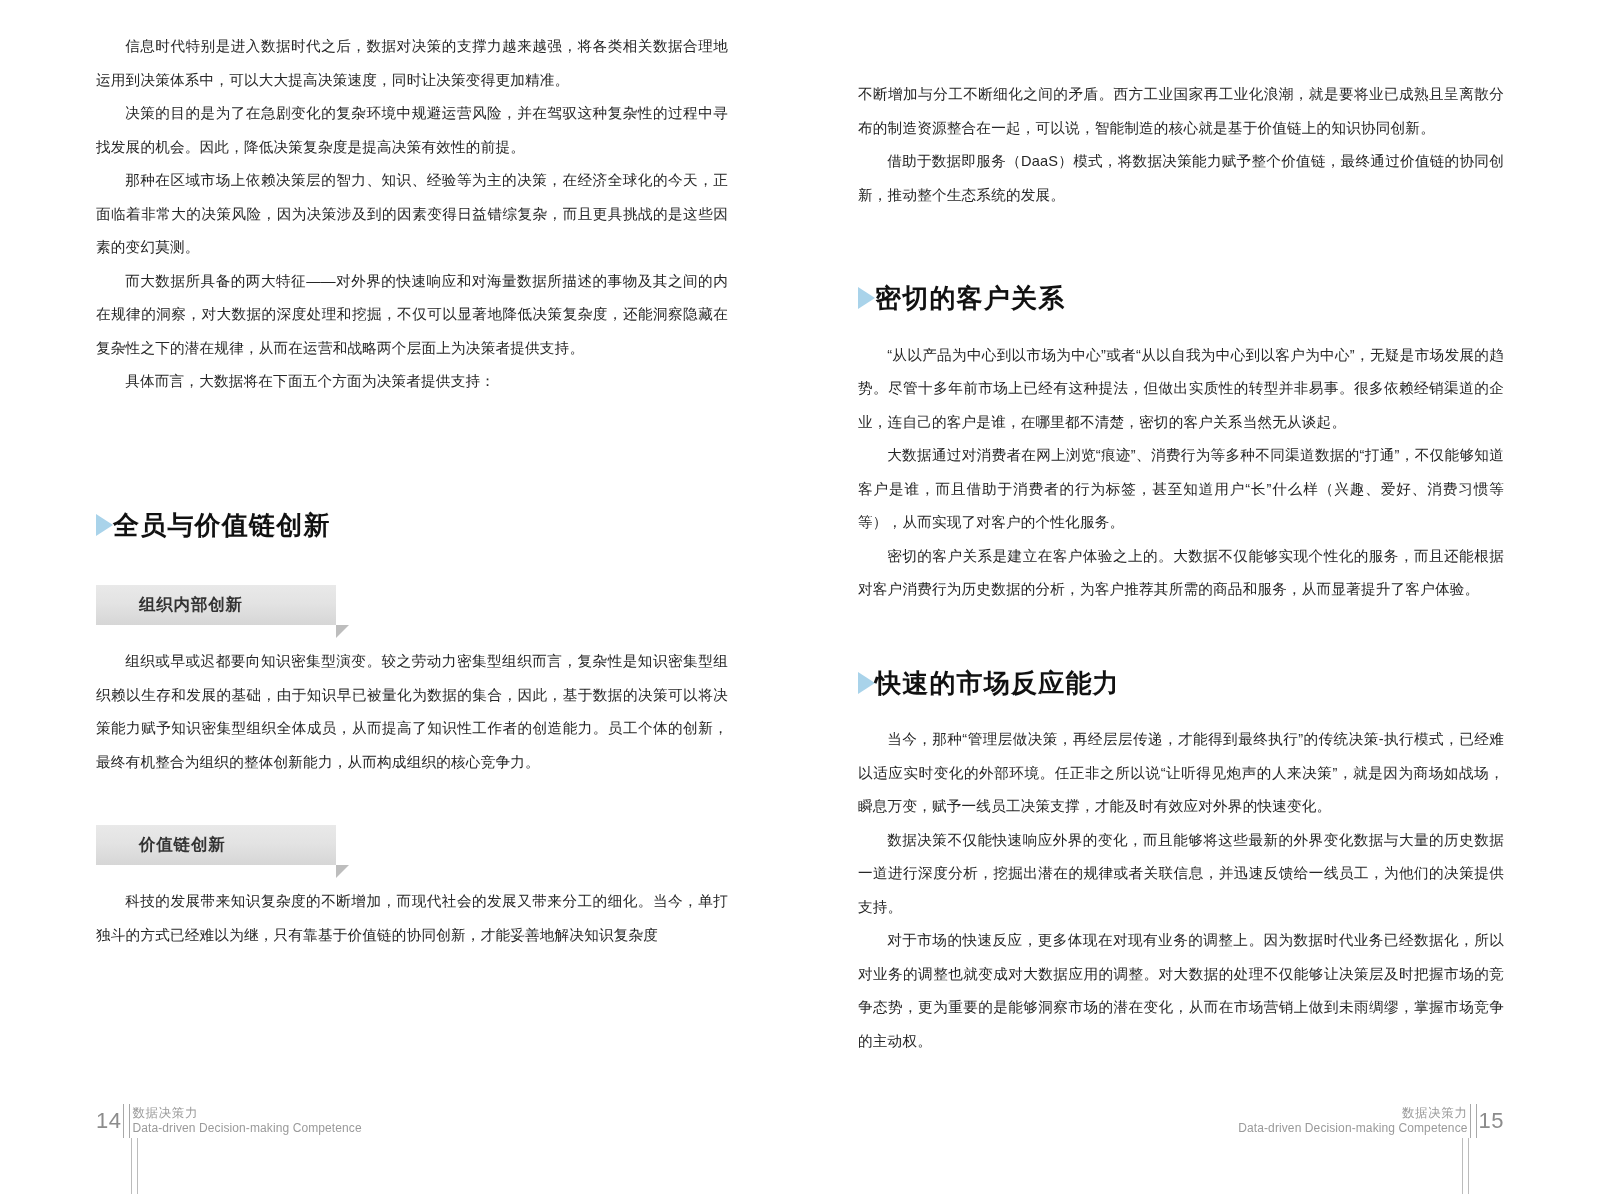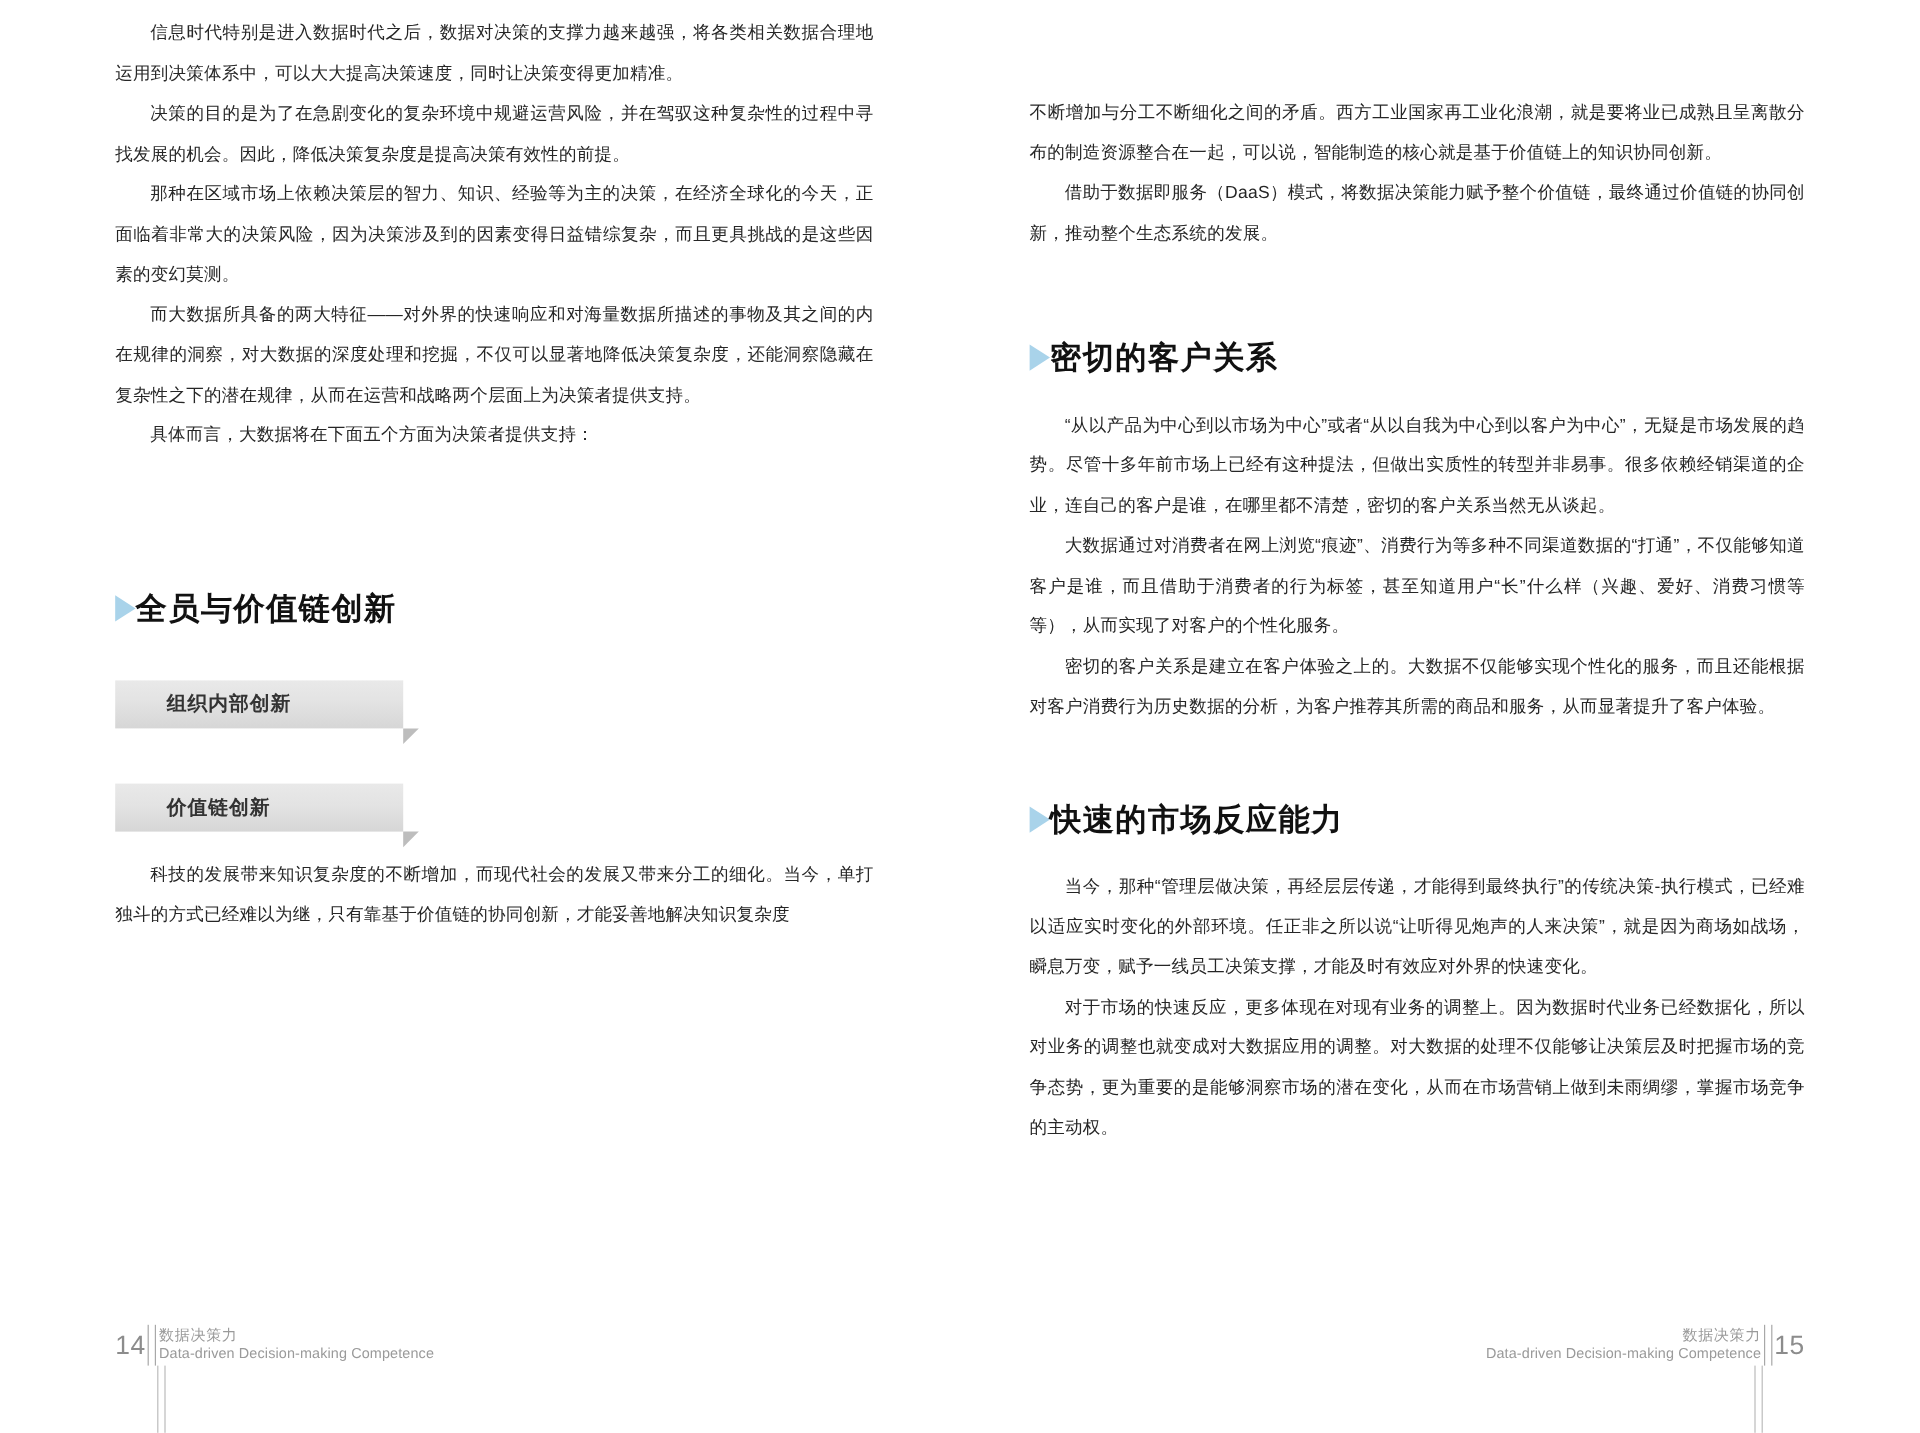--- a/index.html
+++ b/index.html
@@ -64,21 +64,21 @@
     top: -6px;
     bottom: -6px;
     width: 22px;
     border-top: 3.5px solid #2c2c2c;
     border-bottom: 3.5px solid #2c2c2c;
   }
   .bracket-left  { left: 0;  border-left: 3.5px solid #2c2c2c; }
   .bracket-right { right: 0; border-right: 3.5px solid #2c2c2c; }
 
   
-  .body-block { margin-top: 12px; }
+  .body-block { margin-top: 30px; }
   p.para {
     margin: 0;
     font-size: 14.6px;
     line-height: 33.5px;
     text-indent: 2em;
     text-align: justify;
     color: #262626;
     letter-spacing: 0.2px;
   }
   p.para.noindent { text-indent: 0; }
@@ -210,20 +210,23 @@
       <span class="section-title">全员与价值链创新</span>
     </div>
 
     <div class="subhead-wrap">
       <div class="subhead-box">
         <span class="subhead-text">组织内部创新</span>
       </div>
       <div class="subhead-fold"></div>
     </div>
 
+    <div class="after-sub">
+      <p class="para">组织或早或迟都要向知识密集型演变。较之劳动力密集型组织而言，复杂性是知识密集型组织赖以生存和发展的基础，由于知识早已被量化为数据的集合，因此，基于数据的决策可以将决策能力赋予知识密集型组织全体成员，从而提高了知识性工作者的创造能力。员工个体的创新，最终有机整合为组织的整体创新能力，从而构成组织的核心竞争力。</p>
+    </div>
 
     <div class="subhead-wrap">
       <div class="subhead-box">
         <span class="subhead-text">价值链创新</span>
       </div>
       <div class="subhead-fold"></div>
     </div>
 
     <div class="after-sub">
       <p class="para">科技的发展带来知识复杂度的不断增加，而现代社会的发展又带来分工的细化。当今，单打独斗的方式已经难以为继，只有靠基于价值链的协同创新，才能妥善地解决知识复杂度</p>
@@ -260,20 +263,21 @@
       <p class="para">密切的客户关系是建立在客户体验之上的。大数据不仅能够实现个性化的服务，而且还能根据对客户消费行为历史数据的分析，为客户推荐其所需的商品和服务，从而显著提升了客户体验。</p>
     </div>
 
     <div class="section-head" style="margin-top:62px">
       <span class="tri-marker"></span>
       <span class="section-title">快速的市场反应能力</span>
     </div>
 
     <div class="body-block" style="margin-top:26px">
       <p class="para">当今，那种“管理层做决策，再经层层传递，才能得到最终执行”的传统决策-执行模式，已经难以适应实时变化的外部环境。任正非之所以说“让听得见炮声的人来决策”，就是因为商场如战场，瞬息万变，赋予一线员工决策支撑，才能及时有效应对外界的快速变化。</p>
+      <p class="para">数据决策不仅能快速响应外界的变化，而且能够将这些最新的外界变化数据与大量的历史数据一道进行深度分析，挖掘出潜在的规律或者关联信息，并迅速反馈给一线员工，为他们的决策提供支持。</p>
       <p class="para">对于市场的快速反应，更多体现在对现有业务的调整上。因为数据时代业务已经数据化，所以对业务的调整也就变成对大数据应用的调整。对大数据的处理不仅能够让决策层及时把握市场的竞争态势，更为重要的是能够洞察市场的潜在变化，从而在市场营销上做到未雨绸缪，掌握市场竞争的主动权。</p>
     </div>
 
     <div class="footer footer-right">
       <span class="footer-titles">
         <div class="footer-cn">数据决策力</div>
         <div class="footer-en">Data-driven Decision-making Competence</div>
       </span>
       <span class="rule-double"></span>
       <span class="folio">15</span>

